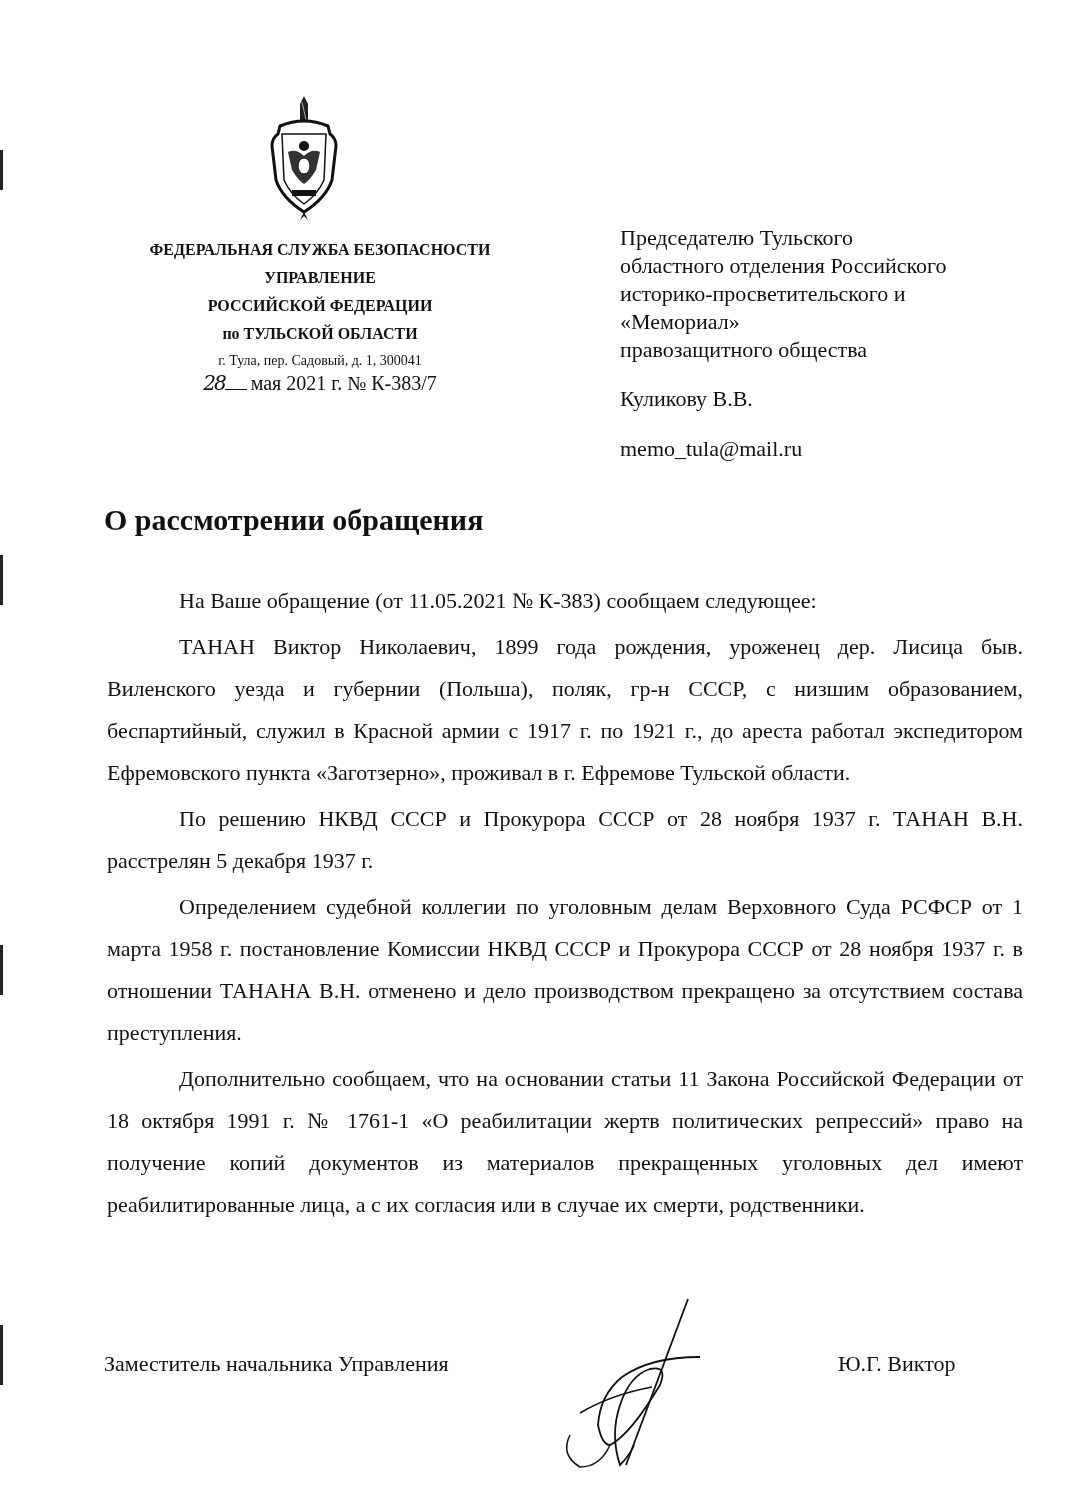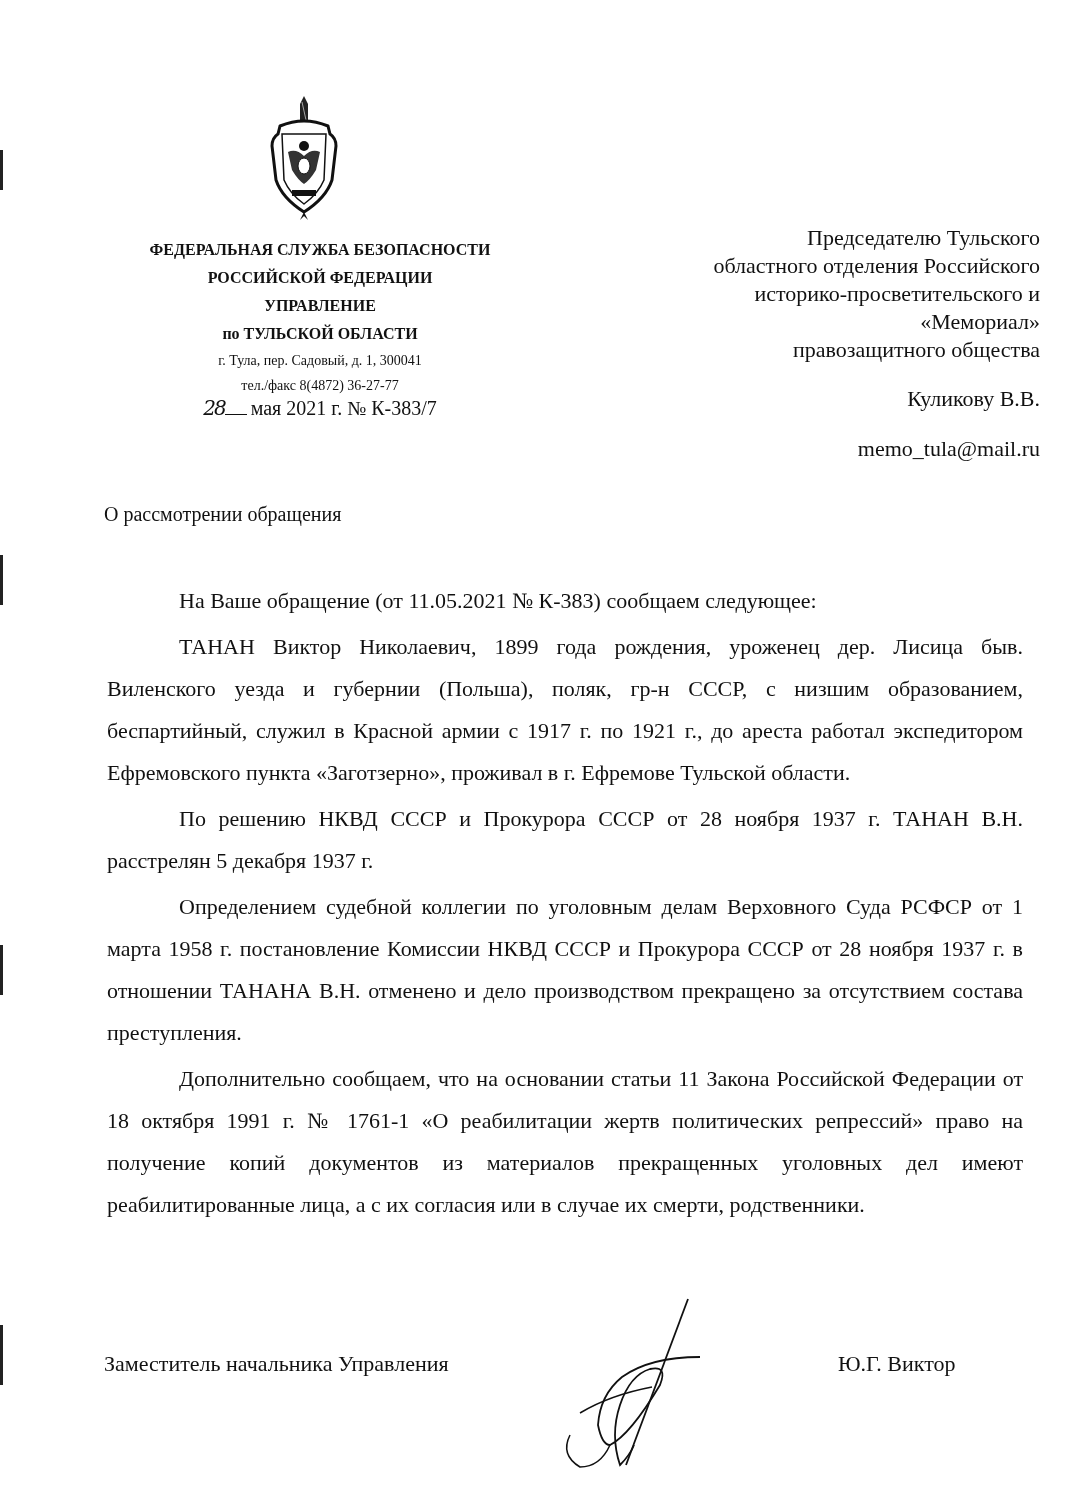--- a/index.html
+++ b/index.html
@@ -6,23 +6,23 @@
   body { width:1073px; height:1491px; position:relative; overflow:hidden;
          font-family:"Liberation Serif","DejaVu Serif",serif; color:#111; }
   .abs { position:absolute; }
   .emblem { left:266px; top:94px; width:76px; height:128px; }
   .org { left:110px; top:232px; width:420px; text-align:center; font-weight:bold; }
   .org .l { font-size:16px; line-height:20px;margin-top:8px; }
   .org .l.small { font-size:14px; font-weight:normal; line-height:17px; }
   .org .date { font-size:20px; font-weight:normal; line-height:26px; margin-top:1px; }
   .date .hand { font-family:"DejaVu Serif",serif; font-style:italic; font-weight:normal; font-size:20px; letter-spacing:-2px;text-align:right; }
   .date .under { display:inline-block; width:22px; border-bottom:1px solid #111; height:18px; vertical-align:baseline; margin-right:4px; }
-  .recip { left:620px; top:224px; width:420px; text-align:right; font-size:22px; line-height:28px; }
+  .recip { left:620px; top:224px; width:420px; text-align:left; font-size:22px; line-height:28px; }
   .recip .gap { margin-top:20px; line-height:30px; }
-  .subject { left:104px; top:503px; font-size:20px; }
+  .subject { left:104px; top:503px; font-size:30px;font-weight:bold; }
   .body { left:107px; top:580px; width:916px; font-size:22px; line-height:42px; text-align:justify; }
   .body p { margin:0 0 4px 0; text-indent:72px; }
   .body p.first { margin-bottom:4px; }
   .sig-title { left:104px; top:1351px; font-size:22px; }
   .sig-name { left:838px; top:1351px; font-size:22px; }
   .signature { left:550px; top:1295px; width:170px; height:175px; }
   .mark { position:absolute; left:0; width:3px; background:#222; }
 </style>
 </head>
 <body>
@@ -39,25 +39,24 @@
   <path d="M16 40 L60 40 L58 86 Q52 100 38 110 Q24 100 18 86 Z" fill="#fff" stroke="#111" stroke-width="1.5"></path>
   <circle cx="38" cy="52" r="5" fill="#111"></circle>
   <path d="M22 58 Q30 54 38 62 Q46 54 54 58 L50 76 Q44 86 38 90 Q32 86 26 76 Z" fill="#333"></path>
   <ellipse cx="38" cy="72" rx="6" ry="8" fill="#fff" stroke="#111" stroke-width="1"></ellipse>
   <rect x="26" y="96" width="24" height="6" fill="#111"></rect>
   <path d="M38 118 L34 126 L38 122 L42 126 Z" fill="#111"></path>
 </svg>
 
 <div class="abs org">
   <div class="l">ФЕДЕРАЛЬНАЯ СЛУЖБА БЕЗОПАСНОСТИ</div>
+  <div class="l">УПРАВЛЕНИЕ</div>
   <div class="l">РОССИЙСКОЙ ФЕДЕРАЦИИ</div>
-  <div class="l">УПРАВЛЕНИЕ</div>
   <div class="l">по ТУЛЬСКОЙ ОБЛАСТИ</div>
   <div class="l small">г. Тула,  пер. Садовый,  д. 1,  300041</div>
-  <div class="l small">тел./факс 8(4872) 36-27-77</div>
   <div class="date">
     <span class="hand">28</span><span class="under"></span><span>мая 2021 г. № К-383/7</span>
   </div>
 </div>
 
 <div class="abs recip">
   <div>Председателю Тульского</div>
   <div>областного отделения Российского</div>
   <div>историко-просветительского и</div>
   <div>«Мемориал»</div>

